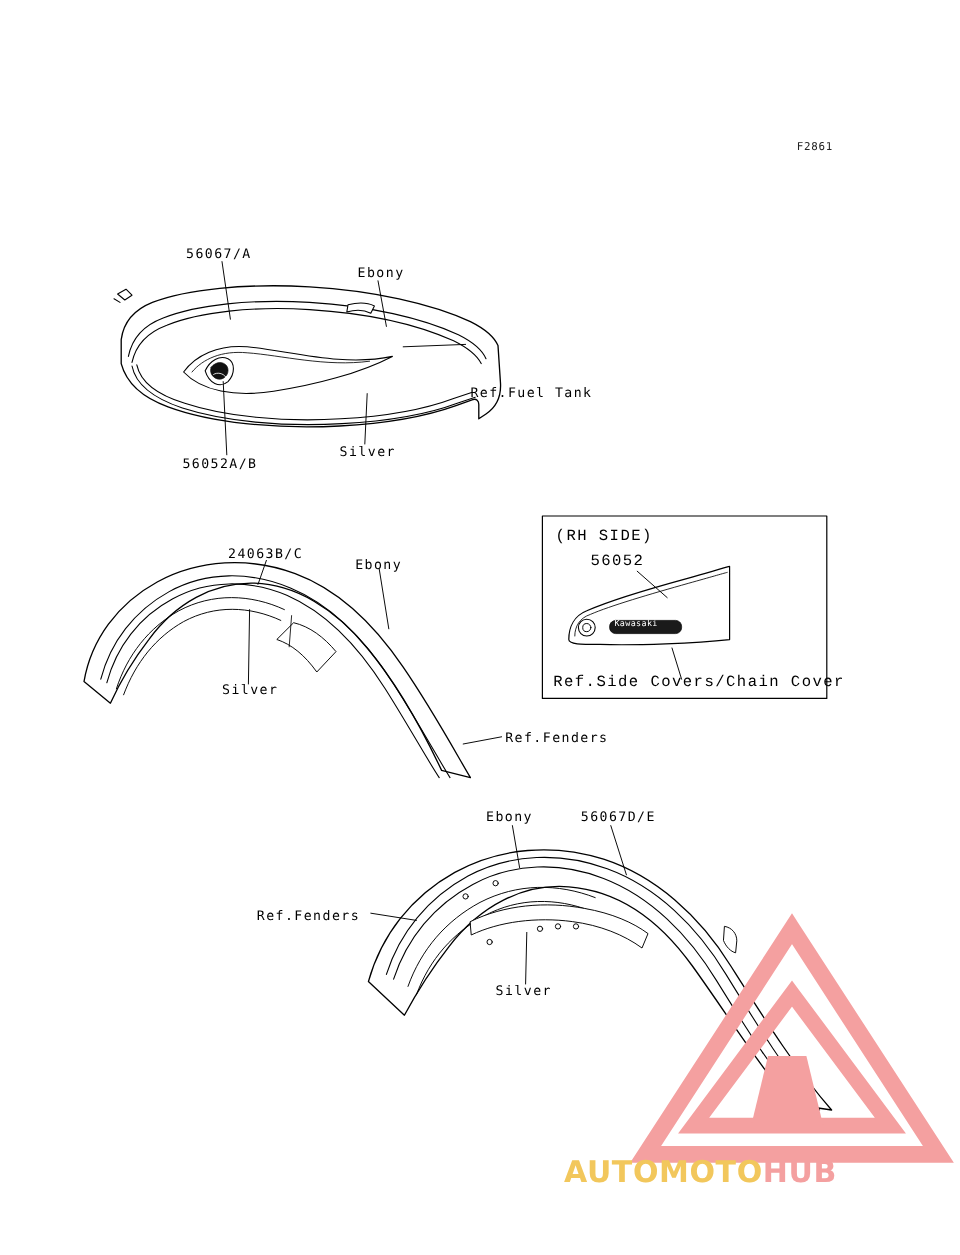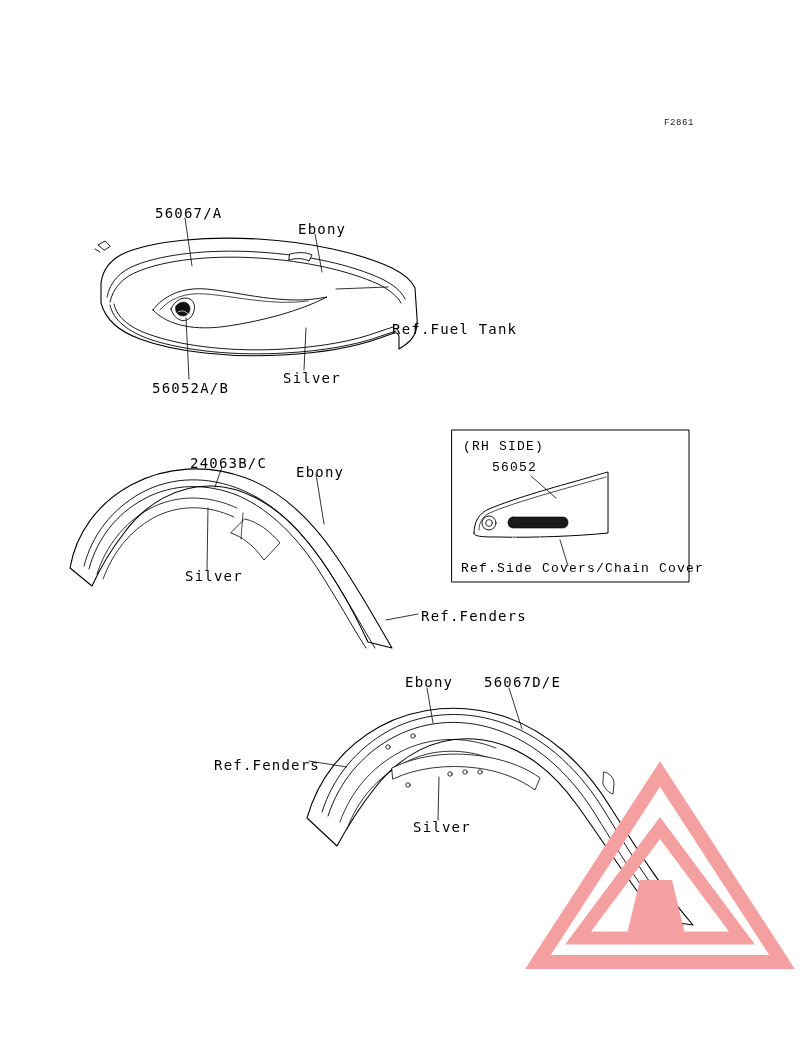--- a/index.html
+++ b/index.html
@@ -13,21 +13,21 @@
   .page {
     position: relative;
     width: 800px;
     height: 1046px;
     background: #ffffff;
     overflow: hidden;
   }
   .lbl {
     position: absolute;
     font-family: "DejaVu Sans Mono", monospace;
-    font-size: 14px;
+    font-size: 11px;
     letter-spacing: 1.2px;
     color: #000000;
     white-space: nowrap;
   }
   .lbl.small {
     font-size: 9px;
     letter-spacing: 0.6px;
     color: #222;
   }
   .svgroot {
@@ -219,37 +219,38 @@
       </g>
 
     </g>
   </svg>
 
   <svg class="wm" viewBox="0 0 800 1046">
     <path d="M660,774 L782,962 L538,962 Z" fill="none" stroke="#f4a0a0" stroke-width="14"></path>
     <path d="M660,828 L742,938 L578,938 Z" fill="none" stroke="#f4a0a0" stroke-width="13"></path>
     <path d="M640,880 L672,880 L686,938 L626,938 Z" fill="#f4a0a0"></path>
   </svg>
-
-  <div class="lbl small" style="left:664px; top:118px;font-family:Liberation Mono, monospace;">F2861</div>
+  <div class="wm-text"><span class="wm-a">AUTOMOTO</span><span class="wm-b">HUB</span></div>
+
+  <div class="lbl small" style="left:664px; top:118px;">F2861</div>
 
   <div class="lbl" style="left:155px; top:205px;">56067/A</div>
   <div class="lbl" style="left:298px; top:221px;">Ebony</div>
   <div class="lbl" style="left:392px; top:277px;margin-top:44px;">Ref.Fuel Tank</div>
   <div class="lbl" style="left:152px; top:380px;">56052A/B</div>
   <div class="lbl" style="left:283px; top:370px;">Silver</div>
 
   <div class="lbl" style="left:190px; top:455px;">24063B/C</div>
   <div class="lbl" style="left:296px; top:464px;">Ebony</div>
   <div class="lbl" style="left:185px; top:568px;">Silver</div>
   <div class="lbl" style="left:421px; top:608px;">Ref.Fenders</div>
 
   <div class="boxlabel" style="left:463px; top:439px;">(RH SIDE)</div>
   <div class="boxlabel" style="left:492px; top:460px;">56052</div>
   <div class="boxlabel" style="left:461px; top:561px;">Ref.Side Covers/Chain Cover</div>
-  <div class="lbl" style="left:512px; top:536px; font-size:7px; letter-spacing:0.3px; color:#fff;">Kawasaki</div>
+  <div class="lbl" style="left:512px; top:516px; font-size:7px; letter-spacing:0.3px; color:#fff;">Kawasaki</div>
 
   <div class="lbl" style="left:405px; top:674px;">Ebony</div>
   <div class="lbl" style="left:484px; top:674px;text-align:center;">56067D/E</div>
   <div class="lbl" style="left:214px; top:757px;">Ref.Fenders</div>
   <div class="lbl" style="left:413px; top:819px;">Silver</div>
 
 </div>
 
 </body></html>

